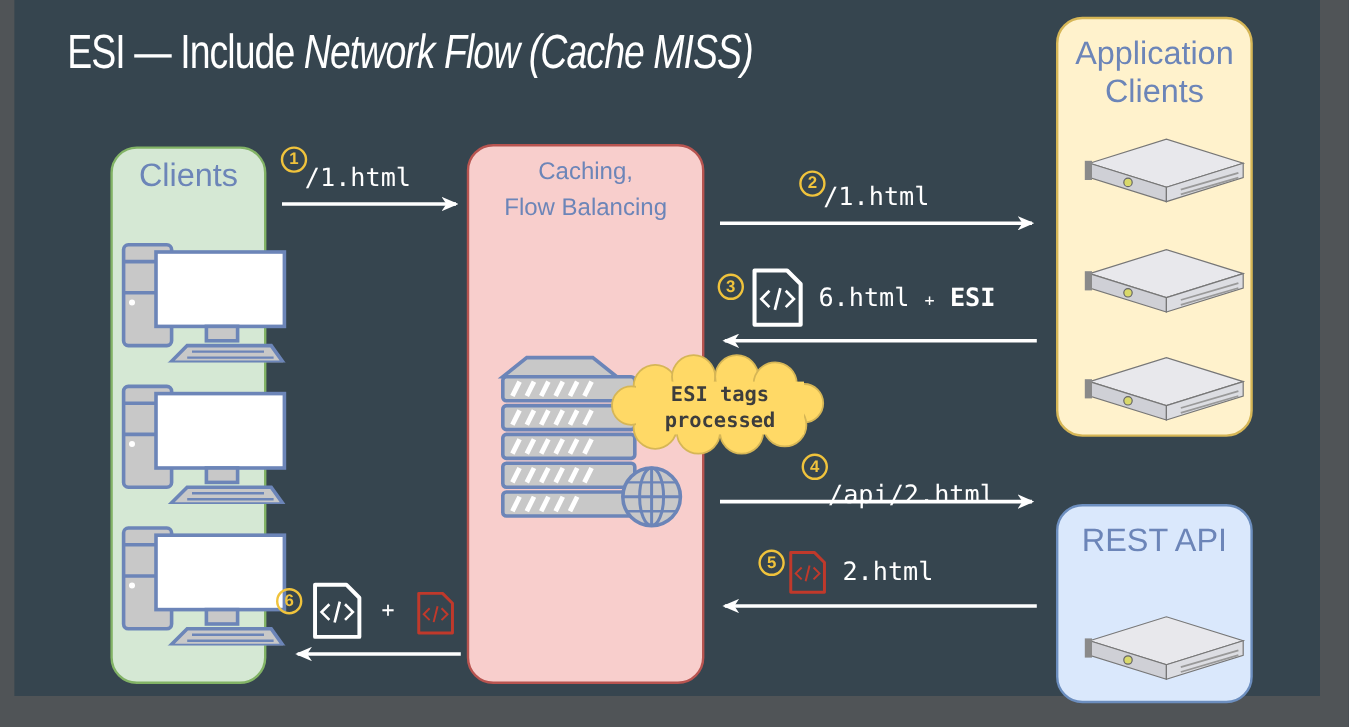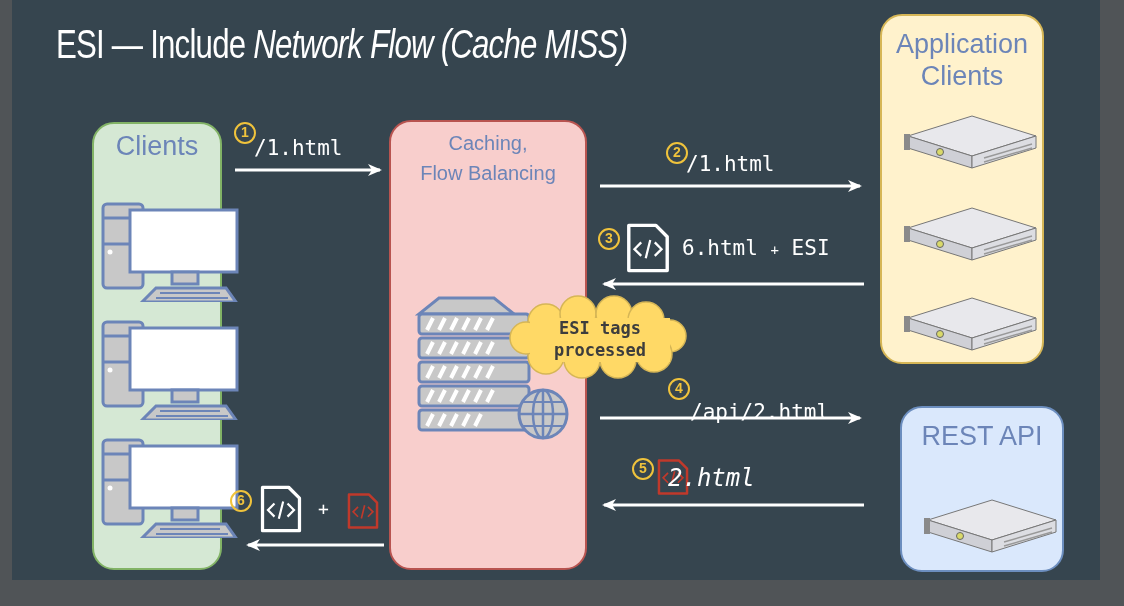--- a/index.html
+++ b/index.html
@@ -8,21 +8,21 @@
   #slide { position:absolute; left:12px; top:0; width:1088px; height:580px; background:#36454f; }
   .title { position:absolute; left:44px; top:22px; color:#ffffff; font-family:"Liberation Sans Narrow","Liberation Sans", sans-serif;
            font-size:40px; letter-spacing:-1px; transform:scaleX(0.78); transform-origin:left top; white-space:nowrap; }
   .title .it { font-style:italic; }
   .box { position:absolute; border-radius:22px; box-sizing:border-box; }
   .box-label { position:absolute; left:0; right:0; text-align:center; color:#6c85b8; font-size:27px; line-height:32px; }
   #clients { left:44px; top:122px; width:130px; height:448px; background:#d5e8d4; border:2px solid #82b366;margin-left:36px; }
   #cache { left:377px; top:120px; width:198px; height:450px; background:#f8cecc; border:2px solid #b85450; }
   #cache .box-label { font-size:20px; line-height:30px; top:6px;text-align:center; }
   #app { left:868px; top:14px; width:164px; height:350px; background:#fff2cc; border:2px solid #d6b656; }
-  #rest { left:868px; top:406px; width:164px; height:166px; background:#dae8fc; border:2px solid #6c8ebf;margin-left:20px; }
+  #rest { left:868px; top:420px; width:164px; height:166px; background:#dae8fc; border:2px solid #6c8ebf; }
   .mono { font-family:"DejaVu Sans Mono", monospace; color:#ffffff; position:absolute; white-space:nowrap; }
   .step { position:absolute; width:22px; height:22px; border-radius:50%; border:2.5px solid #f0c33c; box-sizing:border-box;
           color:#f0c33c; font-weight:bold; font-size:14px; line-height:17px; text-align:center; background:transparent; }
   svg.abs { position:absolute; overflow:visible; }
   .cloud-text { font-family:"DejaVu Sans Mono", monospace; font-weight:bold; font-size:17px; fill:#3d3d3d; }
 </style>
 </head>
 <body>
 
 <div id="slide">
@@ -170,31 +170,31 @@
   <div class="step" style="left:654px;top:142px;">2</div>
   <div class="mono" style="left:674px;top:152px;font-size:21px;">/1.html</div>
 
   <div class="step" style="left:586px;top:228px;">3</div>
   <svg class="abs" style="left:611px;top:222px;" width="50" height="52">
       <use href="#file" width="50" height="52"></use>
     </svg>
   <div class="mono" style="left:670px;top:236px;font-size:21px;">
     <span>6.html</span>
     <span style="font-size:14px;">+</span>
-    <span style="font-weight:normal;">ESI</span>
+    <span style="font-weight:bold;">ESI</span>
   </div>
 
   <div class="step" style="left:656px;top:378px;">4</div>
   <div class="mono" style="left:678px;top:400px;font-size:21px;">/api/2.html</div>
 
   <div class="step" style="left:620px;top:458px;">5</div>
   <svg class="abs" style="left:644px;top:458px;" width="34" height="38">
       <use href="#filered" width="34" height="38"></use>
     </svg>
-  <div class="mono" style="left:656px;top:464px;font-size:24px;font-style:italic;">2.html</div>
+  <div class="mono" style="left:690px;top:464px;font-size:21px;">2.html</div>
 
   <div class="step" style="left:218px;top:490px;">6</div>
   <svg class="abs" style="left:246px;top:484px;" width="46" height="50">
       <use href="#file" width="46" height="50"></use>
     </svg>
   <div class="mono" style="left:306px;top:498px;font-size:18px;color:#ffffff;">+</div>
   <svg class="abs" style="left:334px;top:492px;" width="34" height="38">
       <use href="#filered" width="34" height="38"></use>
     </svg>
 

